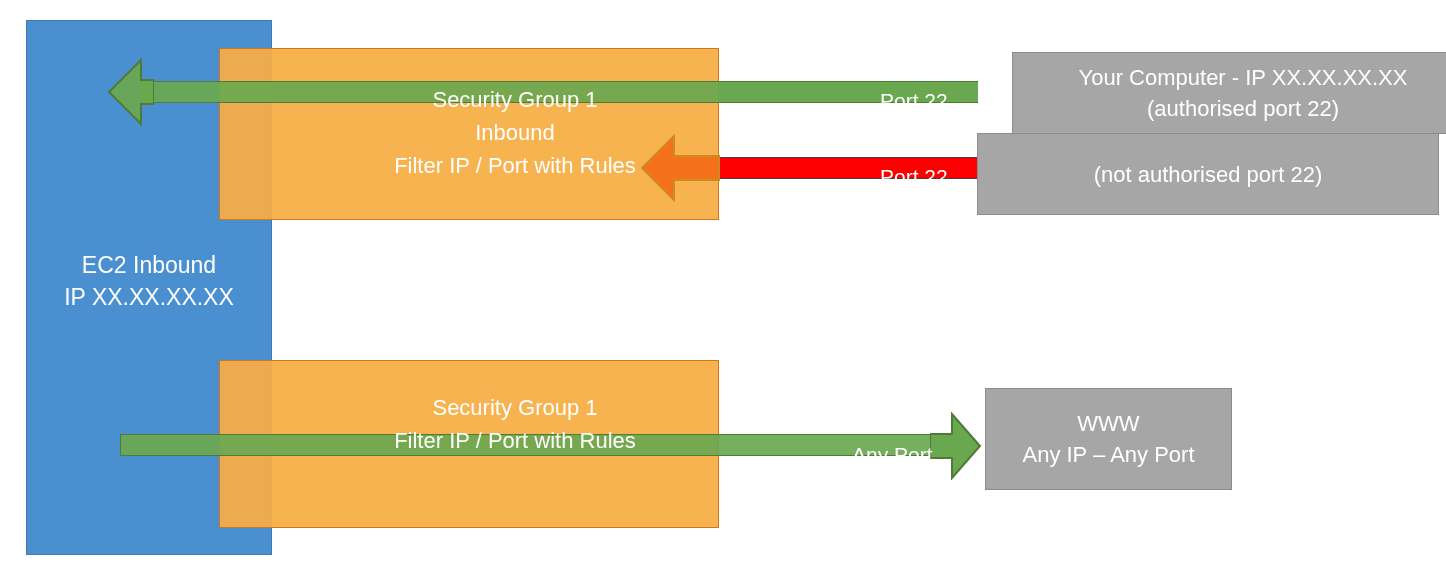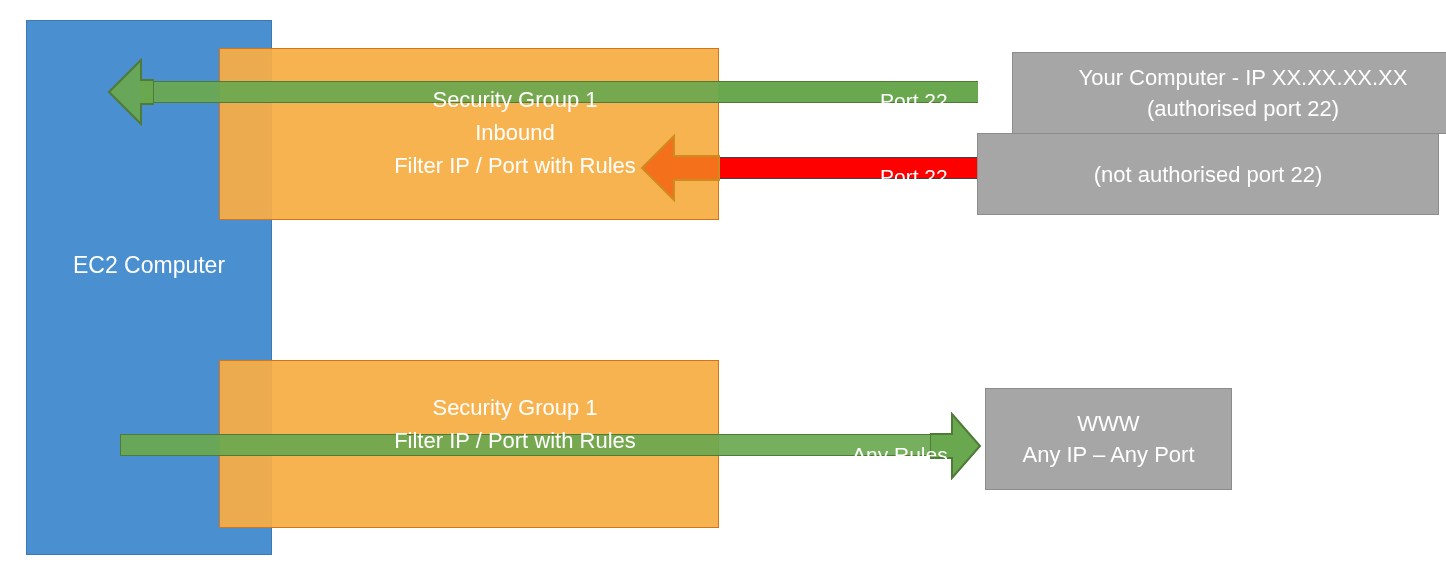--- a/index.html
+++ b/index.html
@@ -143,21 +143,22 @@
     z-index: 4;
   }
 </style>
 </head>
 <body>
 
 <div id="canvas">
 
   <div class="ec2-box"></div>
   <div class="ec2-label">
-    <div>EC2 Computer</div>
+    <div>EC2 Inbound</div>
+    <div>IP XX.XX.XX.XX</div>
   </div>
 
   <div class="sg-box sg-inbound"></div>
 
   <div class="bar bar-inbound-cross"></div>
   <svg class="arrow-svg arrow-green-left" width="46" height="72" viewBox="0 0 46 72">
     <polygon points="1,36 33,4 33,24 46,24 46,48 33,48 33,68" fill="#6aa84f" fill-opacity="0.92" stroke="#4f7a38" stroke-width="2"></polygon>
   </svg>
   <div class="bar bar-inbound-allowed"></div>
   <div class="bar-label label-port22-allowed">Port 22</div>
@@ -172,21 +173,21 @@
     <div>Security Group 1</div>
     <div>Inbound</div>
     <div>Filter IP / Port with Rules</div>
   </div>
 
   <div class="sg-box sg-outbound"></div>
   <div class="bar bar-outbound"></div>
   <svg class="arrow-svg arrow-green-right" width="52" height="68" viewBox="0 0 52 68">
     <polygon points="0,22 22,22 22,2 50,34 22,66 22,46 0,46" fill="#6aa84f" stroke="#4f7a38" stroke-width="2"></polygon>
   </svg>
-  <div class="bar-label label-anyport">Any Rules</div>
+  <div class="bar-label label-anyport">Any Port</div>
   <div class="sg-text sg-text-outbound">
     <div>Security Group 1</div>
     <div>Filter IP / Port with Rules</div>
   </div>
 
   <div class="grey-box box-your-computer">
     <div>Your Computer - IP XX.XX.XX.XX</div>
     <div>(authorised port 22)</div>
   </div>
 

